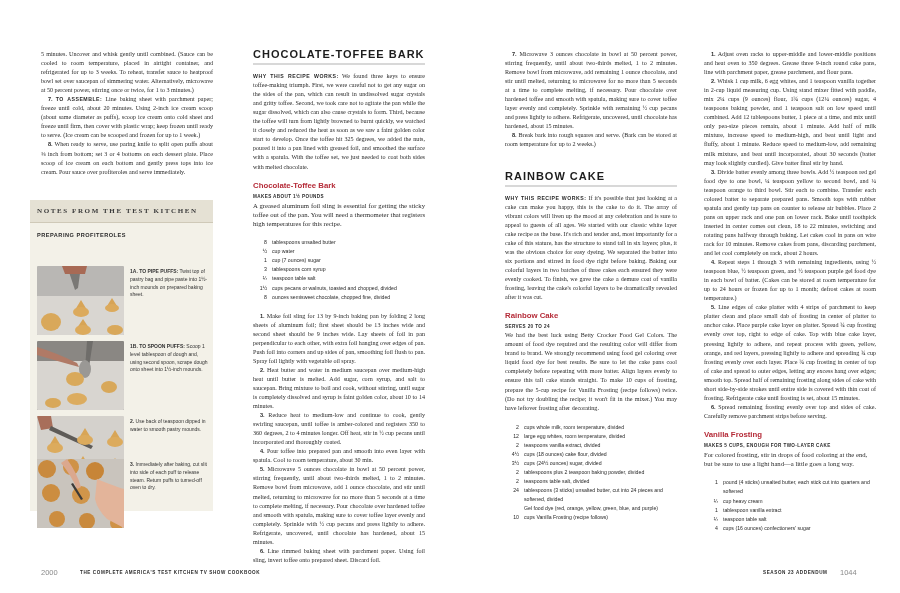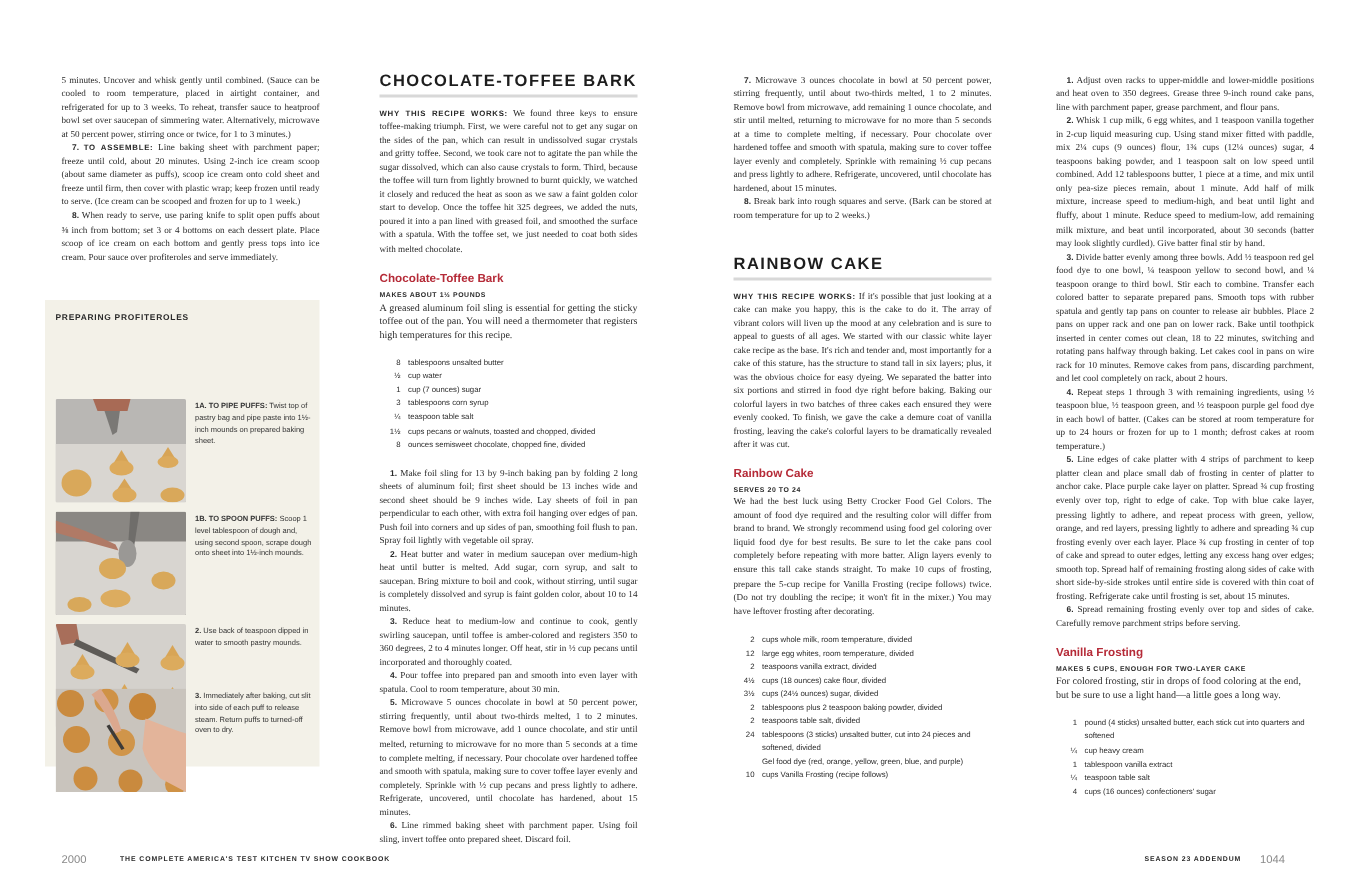--- a/index.html
+++ b/index.html
@@ -1,20 +1,20 @@
 <!DOCTYPE html>
 <html><head>
 <meta charset="utf-8">
 <style>
   html,body{margin:0;padding:0;background:#fff;}
   body{width:900px;height:593px;position:relative;overflow:hidden;font-family:"Liberation Serif","DejaVu Serif",serif;color:#2a2a2a;}
   .col{position:absolute;top:26px;font-size:6.1px;line-height:9.05px;text-align:justify;margin-top:24px;}
   .c1{left:41px;width:172px;}
   .c2{left:253px;width:172px;}
-  .c3{left:489px;width:172px;}
+  .c3{left:505px;width:172px;}
   .c4{left:704px;width:172px;}
   p{margin:0;}
   .ind{text-indent:7px;}
   .step-num{font-family:"Liberation Sans","DejaVu Sans",sans-serif;font-weight:bold;font-size:5.6px;}
   .lead{font-family:"Liberation Sans","DejaVu Sans",sans-serif;font-weight:bold;font-size:5.2px;letter-spacing:0.5px;}
   .h-main{font-family:"Liberation Sans","DejaVu Sans",sans-serif;font-weight:bold;font-size:11px;letter-spacing:1px;color:#1d1d1d;border-bottom:2px solid #d8d8d8;padding-bottom:4px;margin-bottom:7px;}
   .h-red{font-family:"Liberation Sans","DejaVu Sans",sans-serif;font-weight:bold;font-size:7.8px;color:#b52b38;margin-top:9px;}
   .makes{font-family:"Liberation Sans","DejaVu Sans",sans-serif;font-weight:bold;font-size:4.6px;letter-spacing:0.4px;margin-top:2px;}
   .intro{font-size:6.7px;line-height:9.2px;text-align:justify;}
   ul.ing{list-style:none;margin:10px 0 10px 0;padding:0;font-family:"Liberation Sans","DejaVu Sans",sans-serif;font-size:5.2px;line-height:9.05px;text-align:left;}
@@ -34,20 +34,21 @@
 </head>
 <body>
 
 <div class="col c1">
   <p>5 minutes. Uncover and whisk gently until combined. (Sauce can be cooled to room temperature, placed in airtight container, and refrigerated for up to 3 weeks. To reheat, transfer sauce to heatproof bowl set over saucepan of simmering water. Alternatively, microwave at 50 percent power, stirring once or twice, for 1 to 3 minutes.)</p>
   <p class="ind"><span class="step-num">7.</span> <span class="lead">TO ASSEMBLE:</span> <span>Line baking sheet with parchment paper; freeze until cold, about 20 minutes. Using 2-inch ice cream scoop (about same diameter as puffs), scoop ice cream onto cold sheet and freeze until firm, then cover with plastic wrap; keep frozen until ready to serve. (Ice cream can be scooped and frozen for up to 1 week.)</span></p>
   <p class="ind"><span class="step-num">8.</span> <span>When ready to serve, use paring knife to split open puffs about ⅜ inch from bottom; set 3 or 4 bottoms on each dessert plate. Place scoop of ice cream on each bottom and gently press tops into ice cream. Pour sauce over profiteroles and serve immediately.</span></p>
 </div>
 
 <div class="notes">
+  <div class="notes-head">NOTES FROM THE TEST KITCHEN</div>
   <div class="notes-sub">PREPARING PROFITEROLES</div>
 
   <div class="photo" style="top:66px;">
     <svg width="87" height="69" viewBox="0 0 87 69">
       <rect width="87" height="69" fill="#b9b7b4"></rect>
       <rect y="30" width="87" height="39" fill="#d9d6d1"></rect>
       <path d="M30 0 L44 0 L41 22 L38 24 Z" fill="#7a7875"></path>
       <path d="M25 0 L50 0 L48 8 L28 8 Z" fill="#a86a55"></path>
       <ellipse cx="14" cy="56" rx="10" ry="9" fill="#d9a85a"></ellipse>
       <path d="M38 44 l6 -10 l6 10 z" fill="#d7a456"></path>

